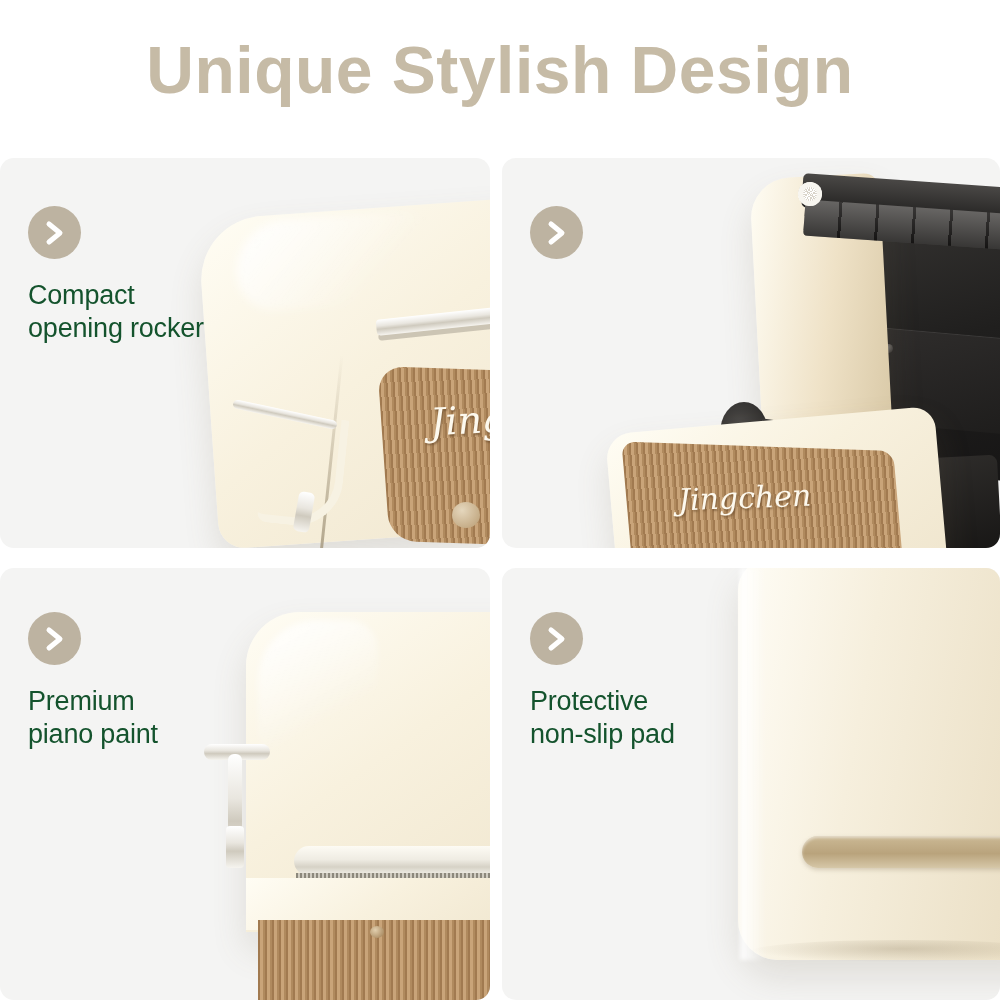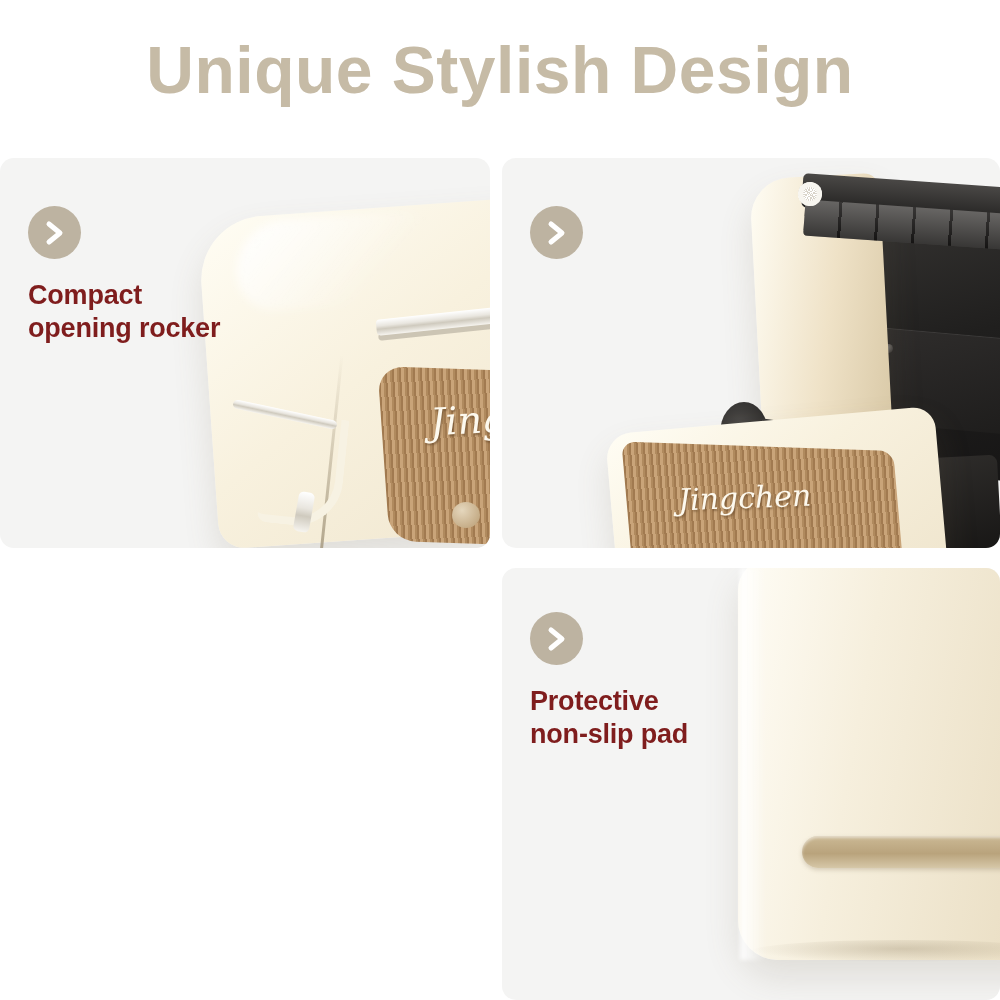--- a/index.html
+++ b/index.html
@@ -73,22 +73,22 @@
     position: absolute;
     left: 50%;
     top: 50%;
     transform: translate(-50%, -50%);
   }
 
   .caption {
     margin-top: 20px;
     font-size: 27px;
     line-height: 33px;
-    font-weight: 700;
-    color: #7f1d1d;
+    font-weight: 400;
+    color: #14532d;
     letter-spacing: -0.2px;
     white-space: pre-line;
   }
 
   
   .art {
     position: absolute;
     inset: 0;
     z-index: 10;
   }
@@ -571,20 +571,43 @@
       </div>
       <div class="panel-text">
         <div class="arrow-badge">
           <svg width="24" height="28" viewBox="0 0 24 28" aria-hidden="true">
             <path d="M6 5 L17 14 L6 23" fill="none" stroke="#ffffff" stroke-width="5" stroke-linecap="round" stroke-linejoin="round"></path>
           </svg>
         </div>
       </div>
     </div>
 
+    <div class="panel p2">
+      <div class="art">
+        <div class="body cream shadow-soft"></div>
+        <div class="body-hl"></div>
+        <div class="lever-arm chrome"></div>
+        <div class="lever-stem chrome"></div>
+        <div class="lever-foot chrome"></div>
+        <div class="cut-strip"></div>
+        <div class="cut-teeth"></div>
+        <div class="lower-face cream"></div>
+        <div class="base-grille grille"></div>
+        <div class="base-screw"></div>
+      </div>
+      <div class="panel-text">
+        <div class="arrow-badge">
+          <svg width="24" height="28" viewBox="0 0 24 28" aria-hidden="true">
+            <path d="M6 5 L17 14 L6 23" fill="none" stroke="#ffffff" stroke-width="5" stroke-linecap="round" stroke-linejoin="round"></path>
+          </svg>
+        </div>
+        <div class="caption">Premium
+piano paint</div>
+      </div>
+    </div>
 
     <div class="panel p3">
       <div class="art">
         <div class="body shadow-soft"></div>
         <div class="edge-hl"></div>
         <div class="pad-rim"></div>
         <div class="pad"></div>
         <div class="foot-shadow"></div>
       </div>
       <div class="panel-text">

